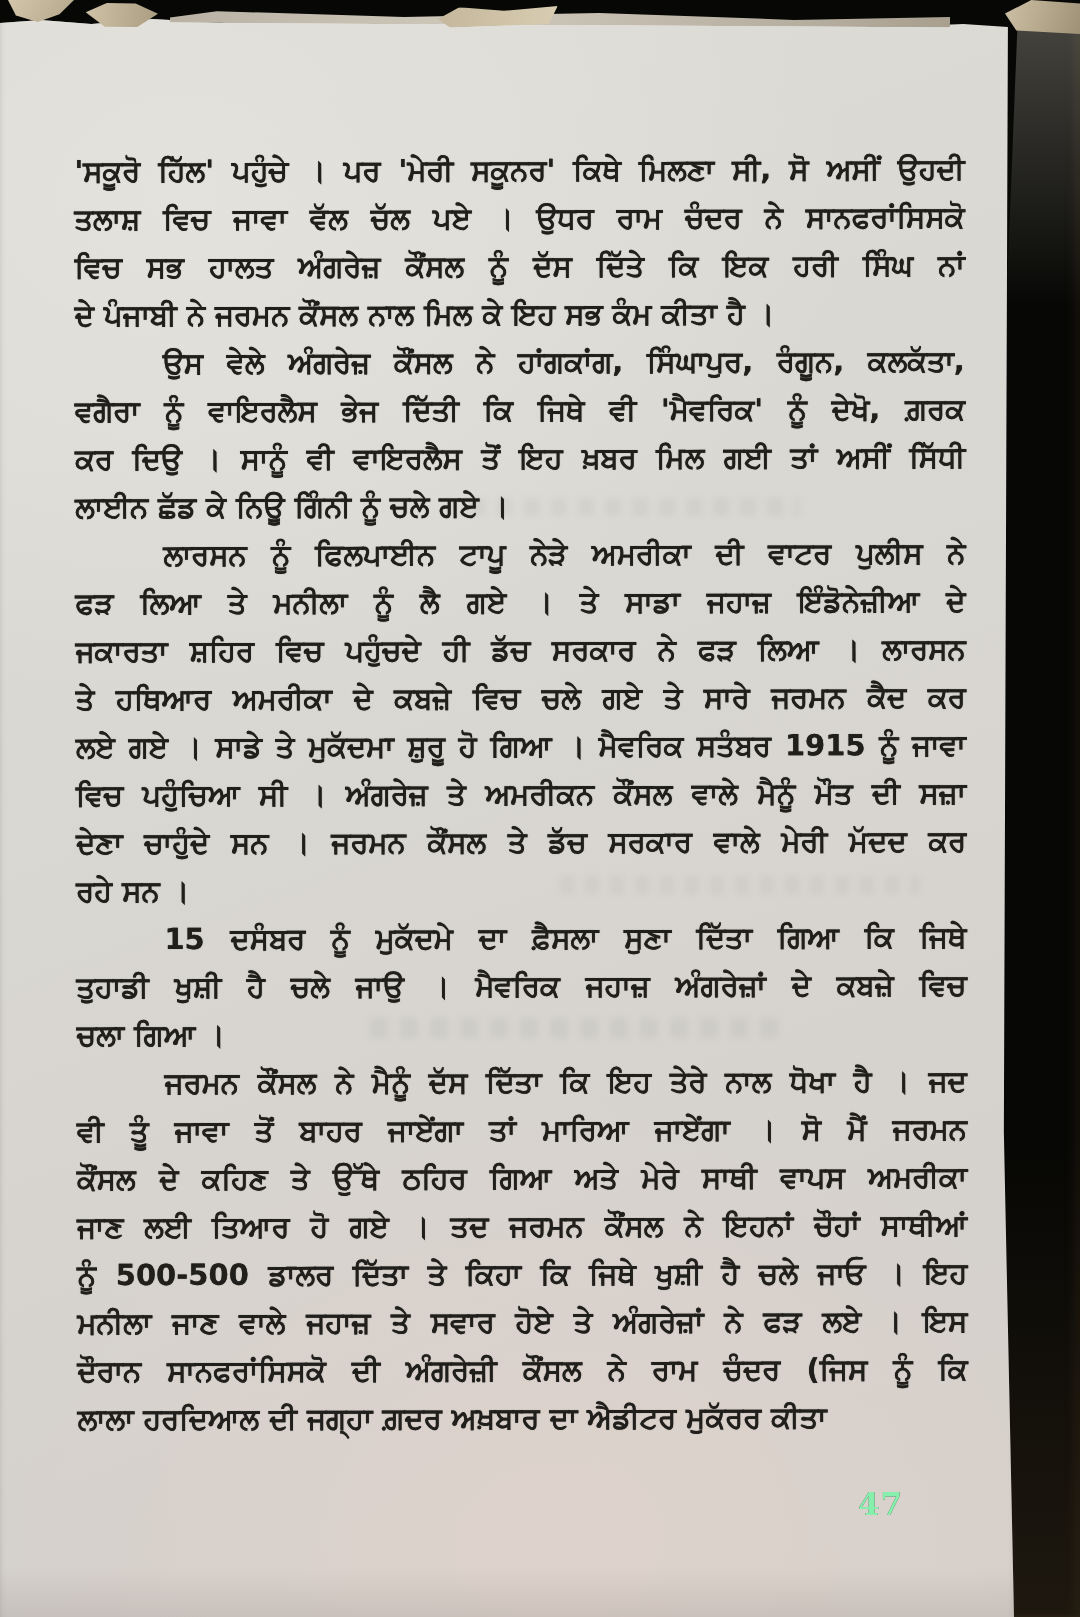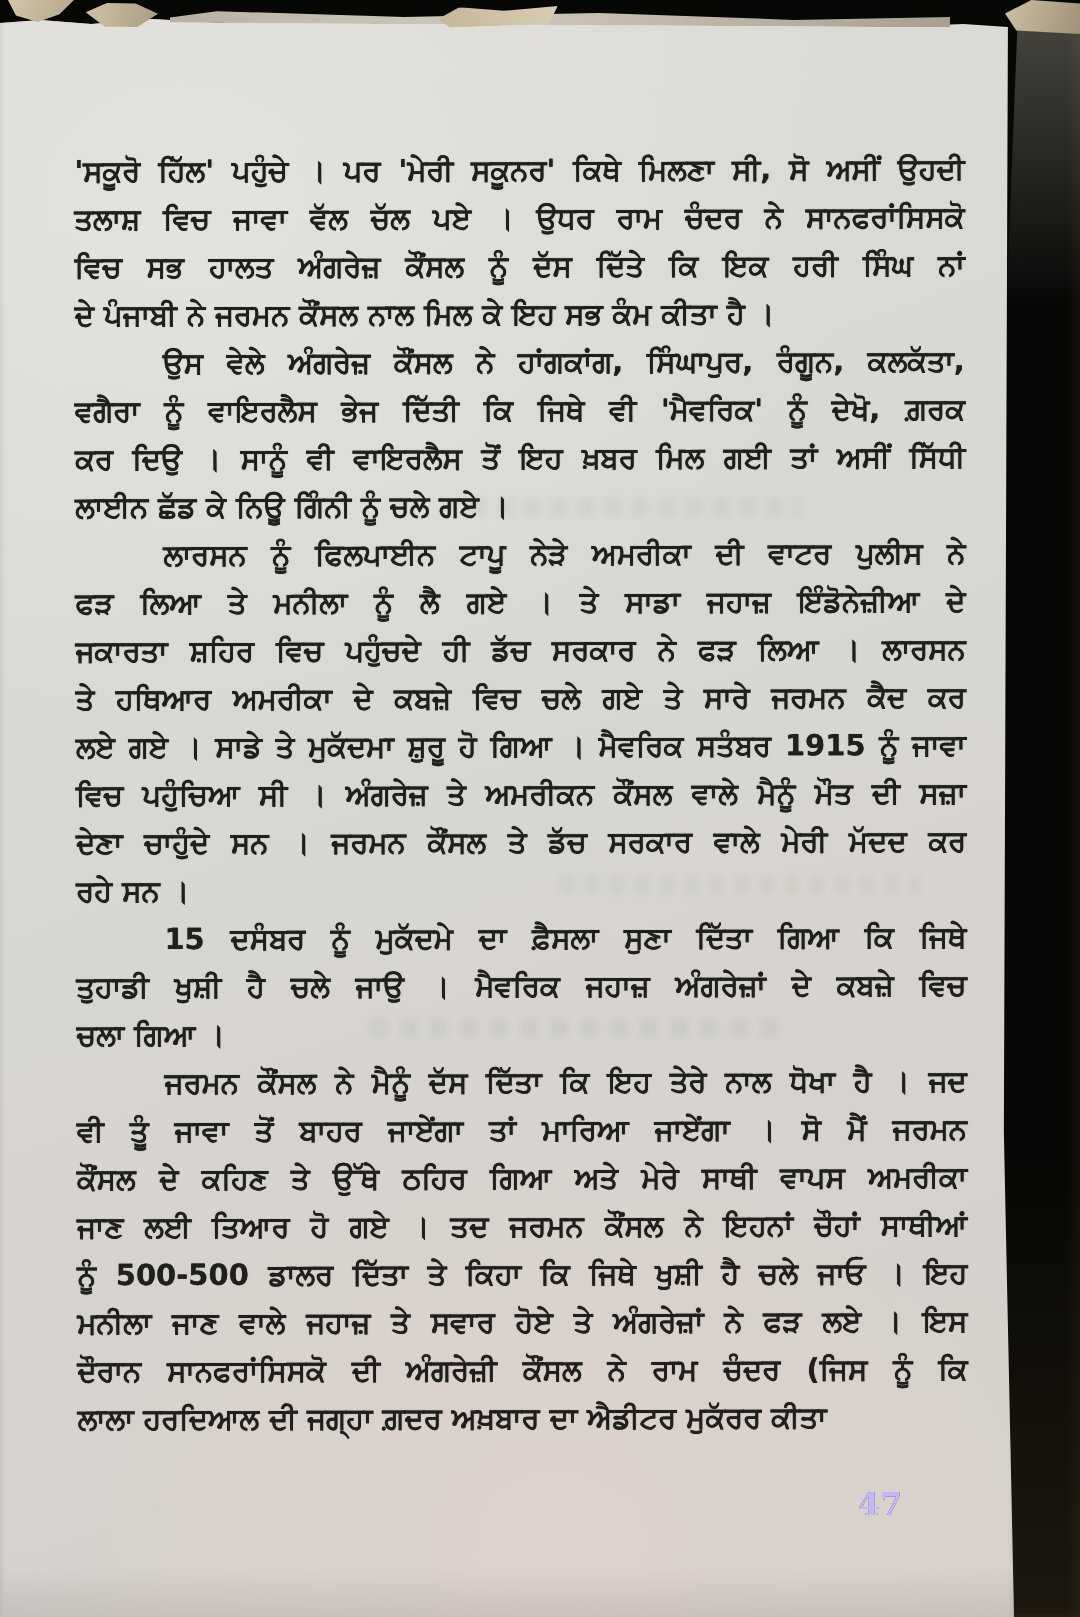--- a/index.html
+++ b/index.html
@@ -91,21 +91,21 @@
   }
   .line.last{text-align-last:left;}
   .line.first-indent{padding-left:88px;}
   
   .page-number{
     position:absolute;
     left:858px;top:1486px;
     font-family:"DejaVu Serif","Liberation Serif",serif;
     font-weight:bold;
     font-size:31px;
-    color:#c4b5fd;
+    color:#86efac;
     letter-spacing:1px;
     text-shadow:0 0 .6px rgba(20,20,18,.9);
   }
   
   .bottom-shade{
     position:absolute;left:0;bottom:0;width:1014px;height:50px;
     background:linear-gradient(180deg,rgba(0,0,0,0),rgba(105,92,88,.14));
     pointer-events:none;
   }
 </style>

